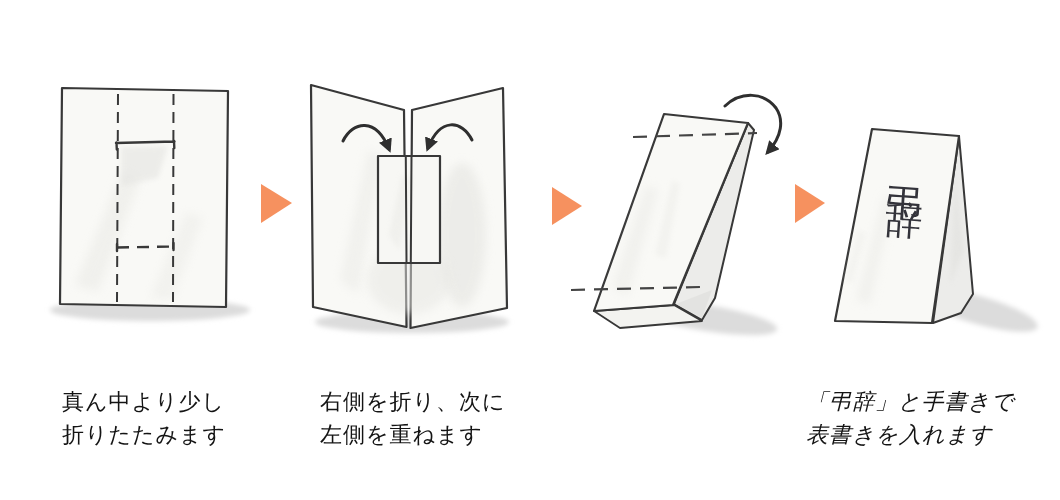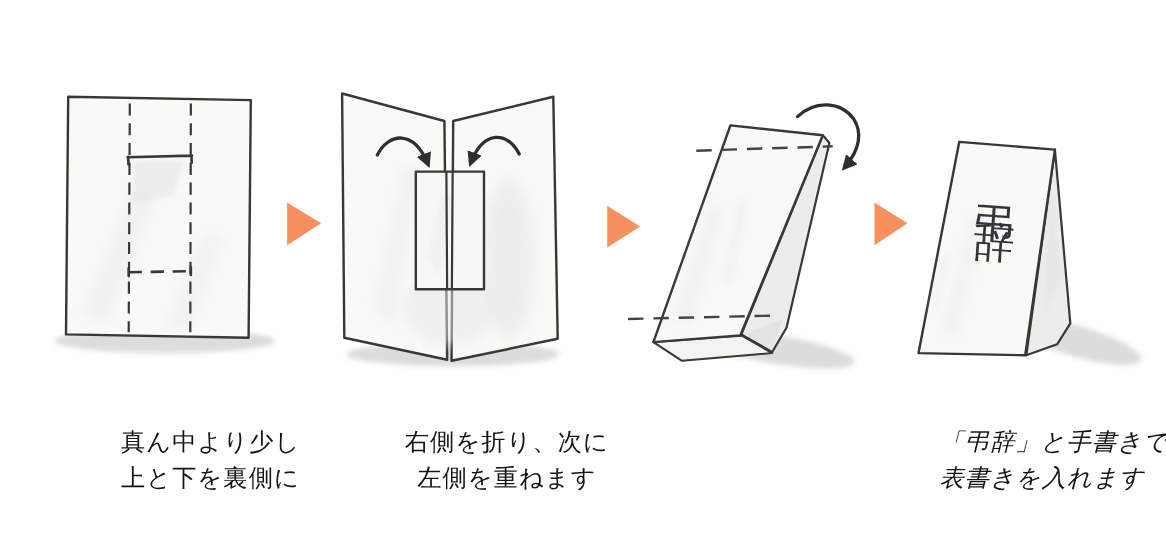--- a/index.html
+++ b/index.html
@@ -35,23 +35,23 @@
 
   .caption {
     position: absolute;
     top: 385px;
     color: #141414;
     font-size: 22px;
     line-height: 33px;
     letter-spacing: 1px;
     white-space: nowrap;
   }
-  .caption span { display: block; margin-left: 48px; }
+  .caption span { display: block; }
   #caption-1 { left: 62px; }
-  #caption-2 { left: 320px; text-align: center; }
+  #caption-2 { left: 320px; }
   #caption-3 { left: 585px; }
   #caption-4 { left: 806px; font-style: italic; }
 
   #front-label {
     position: absolute;
     left: 882px;
     top: 157px;
     height: 120px;
     writing-mode: vertical-rl;
     text-orientation: upright;
@@ -134,21 +134,21 @@
       <path class="paper" d="M872,129 L959,136 L932,323 L835,321 Z"></path>
       <path class="shade" opacity="0.5" filter="url(#soft2)" d="M856,300 L884,195 L893,199 L870,305 Z"></path>
       <path class="shade" opacity="0.35" filter="url(#soft)" d="M845,280 L858,230 L866,233 L852,284 Z"></path>
     </g>
   </svg>
 
   <div id="front-label">弔辞</div>
 
   <div id="caption-1" class="caption">
     <span>真ん中より少し</span>
-    <span>上と下を裏側に</span>
+    <span>折りたたみます</span>
   </div>
   <div id="caption-2" class="caption">
     <span>右側を折り、次に</span>
     <span>左側を重ねます</span>
   </div>
   <div id="caption-4" class="caption">
     <span>「弔辞」と手書きで</span>
     <span>表書きを入れます</span>
   </div>
 

